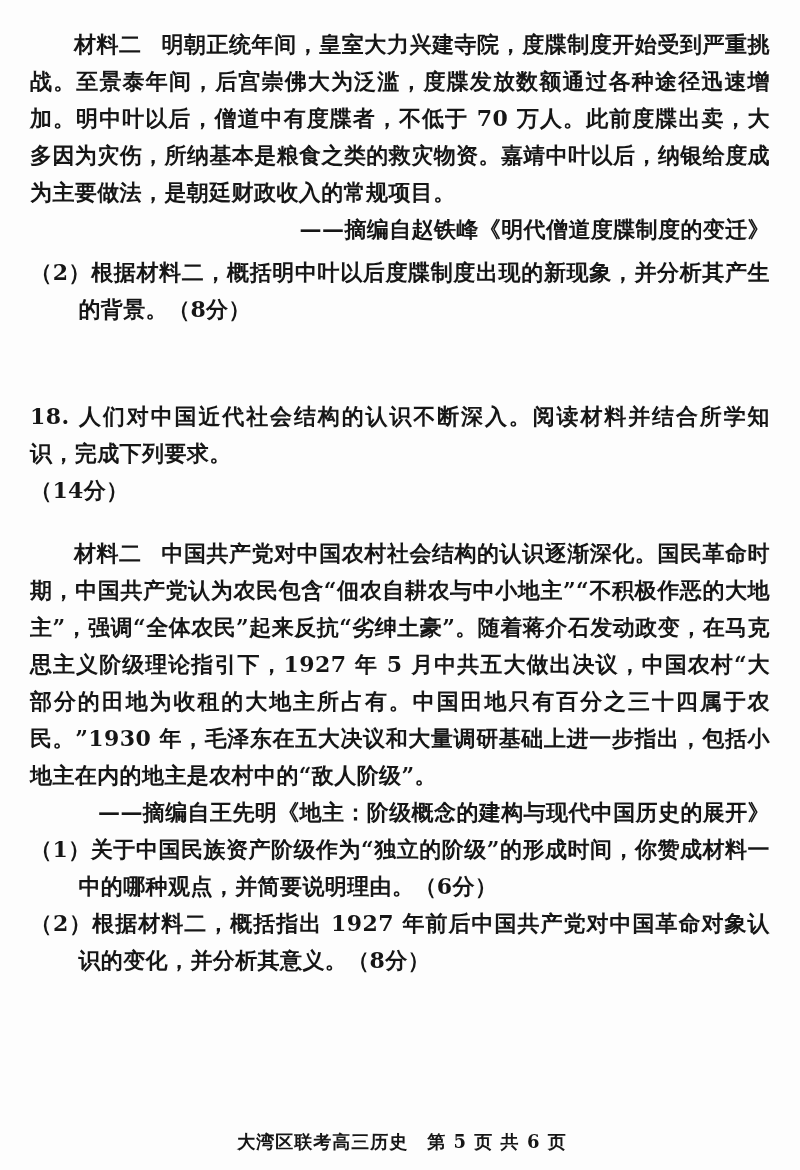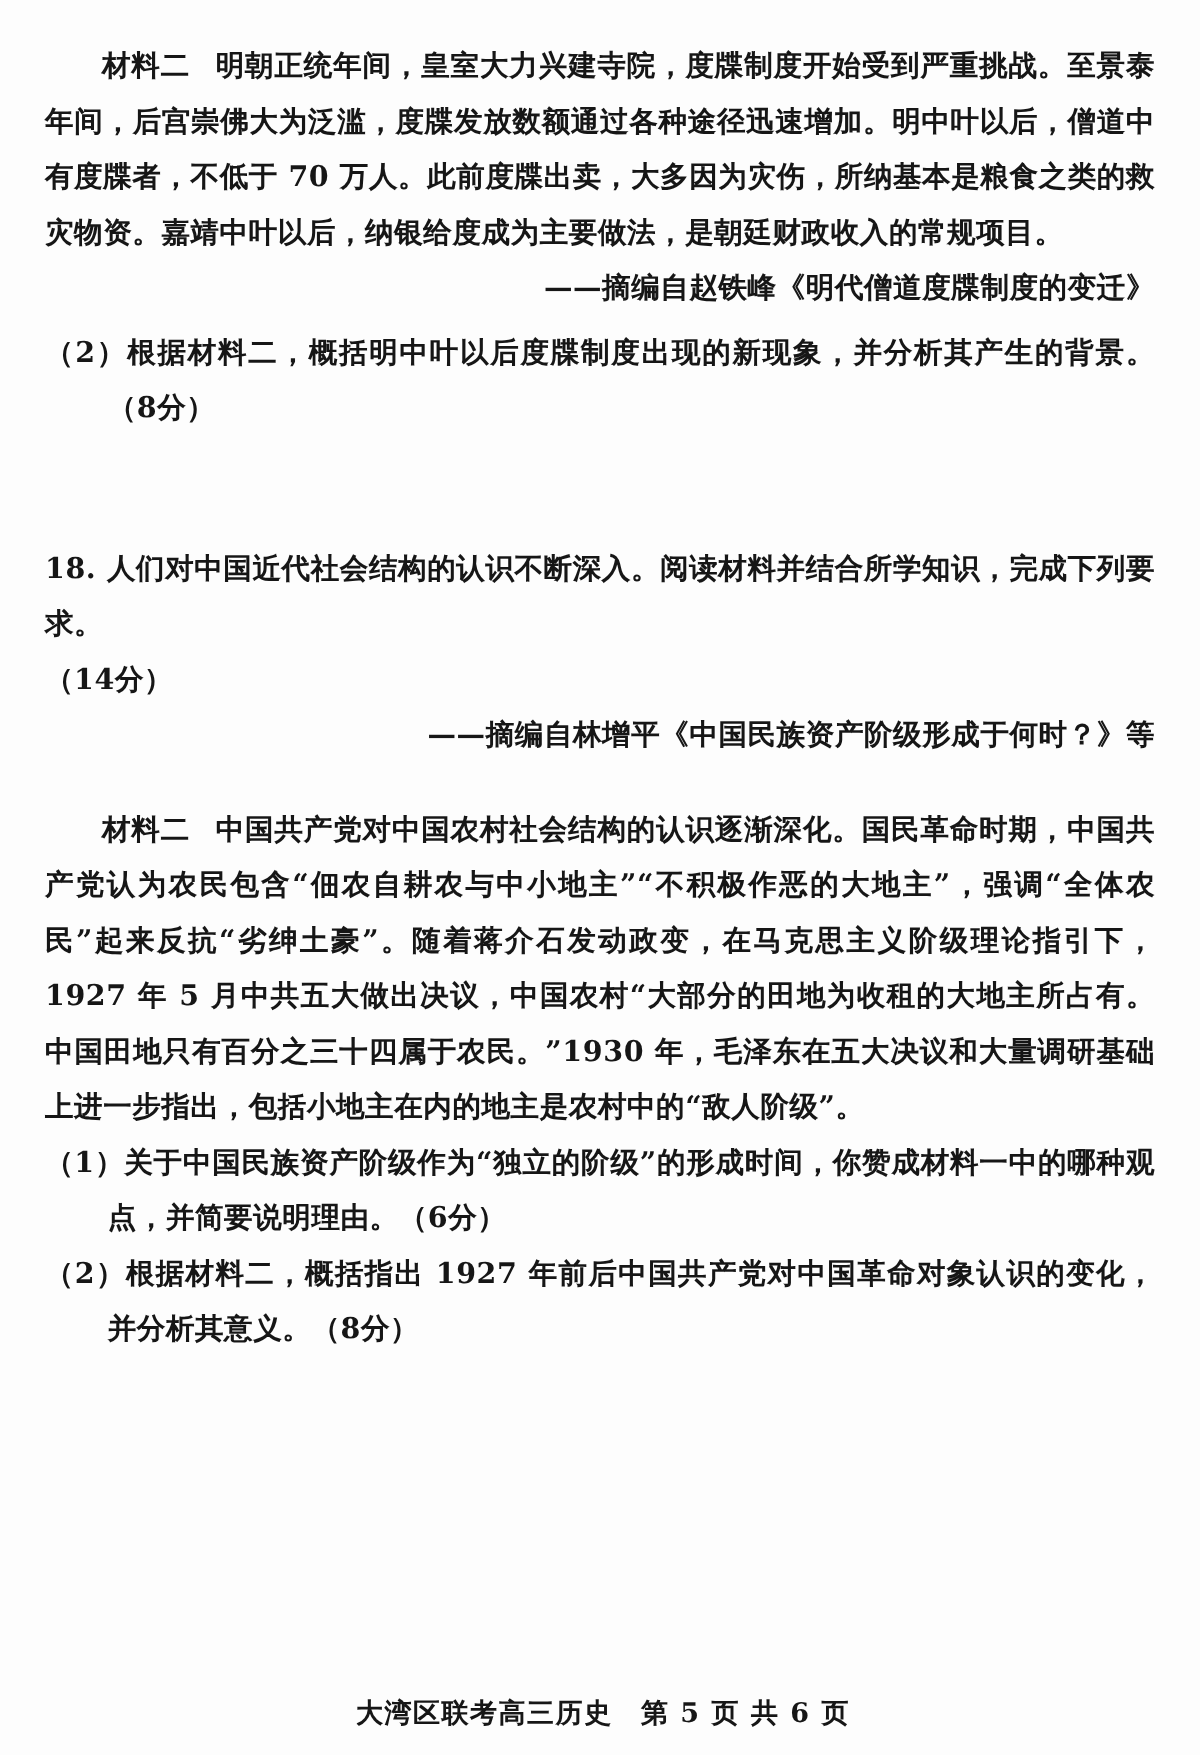--- a/index.html
+++ b/index.html
@@ -18,21 +18,21 @@
   .page {
     box-sizing: border-box;
     width: 800px;
     height: 1170px;
     padding: 26px 30px 0 30px;
     position: relative;
     background: #fdfdfd;
   }
   p {
     margin: 0;
-    font-size: 19px;
+    font-size: 22px;
     line-height: 37px;
     text-align: justify;
     font-weight: 600;
     letter-spacing: 0.4px;
   }
   .mat-para { text-indent: 2em; }
   .mat-label {
     font-weight: 700;
     margin-right: 0.9em;
   }
@@ -68,24 +68,24 @@
   <section>
     <p class="mat-para"><span class="mat-label">材料二</span><span>明朝正统年间，皇室大力兴建寺院，度牒制度开始受到严重挑战。至景泰年间，后宫崇佛大为泛滥，度牒发放数额通过各种途径迅速增加。明中叶以后，僧道中有度牒者，不低于 70 万人。此前度牒出卖，大多因为灾伤，所纳基本是粮食之类的救灾物资。嘉靖中叶以后，纳银给度成为主要做法，是朝廷财政收入的常规项目。</span></p>
     <p class="citation">——摘编自赵铁峰《明代僧道度牒制度的变迁》</p>
     <p class="subq q17-sub">（2）根据材料二，概括明中叶以后度牒制度出现的新现象，并分析其产生的背景。（8分）</p>
   </section>
 
   <section class="q18-block">
     <p class="stem">18. 人们对中国近代社会结构的认识不断深入。阅读材料并结合所学知识，完成下列要求。</p>
     <p class="stem">（14分）</p>
 
-    <p class="citation">——摘编自林增平《中国民族资产阶级形成于何时？》等</p>
 
     <div class="mat2-block">
       <p class="mat-para"><span class="mat-label">材料二</span><span>中国共产党对中国农村社会结构的认识逐渐深化。国民革命时期，中国共产党认为农民包含“佃农自耕农与中小地主”“不积极作恶的大地主”，强调“全体农民”起来反抗“劣绅土豪”。随着蒋介石发动政变，在马克思主义阶级理论指引下，1927 年 5 月中共五大做出决议，中国农村“大部分的田地为收租的大地主所占有。中国田地只有百分之三十四属于农民。”1930 年，毛泽东在五大决议和大量调研基础上进一步指出，包括小地主在内的地主是农村中的“敌人阶级”。</span></p>
+      <p class="citation">——摘编自王先明《地主：阶级概念的建构与现代中国历史的展开》</p>
     </div>
 
     <p class="subq">（1）关于中国民族资产阶级作为“独立的阶级”的形成时间，你赞成材料一中的哪种观点，并简要说明理由。（6分）</p>
     <p class="subq">（2）根据材料二，概括指出 1927 年前后中国共产党对中国革命对象认识的变化，并分析其意义。（8分）</p>
   </section>
 
   <div class="footer">大湾区联考高三历史　第 5 页 共 6 页</div>
 
 </div>
 

